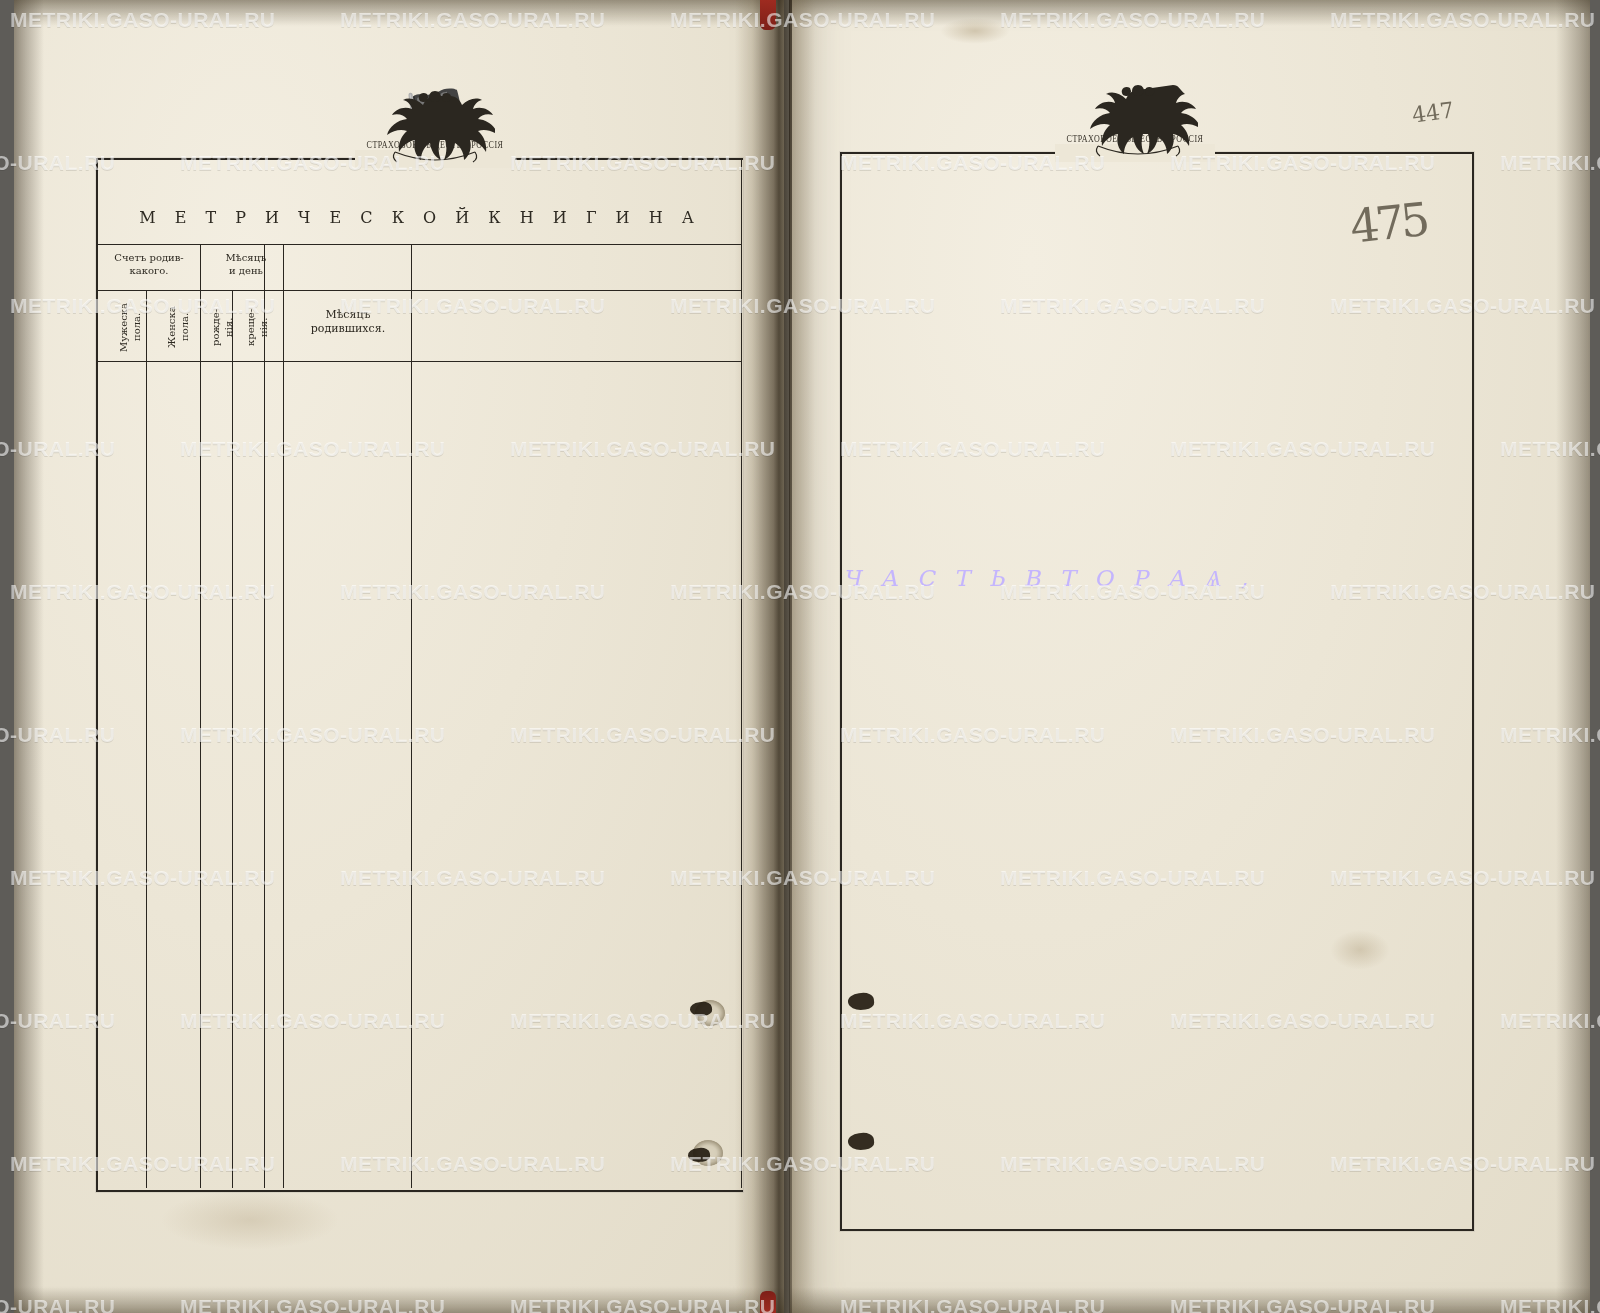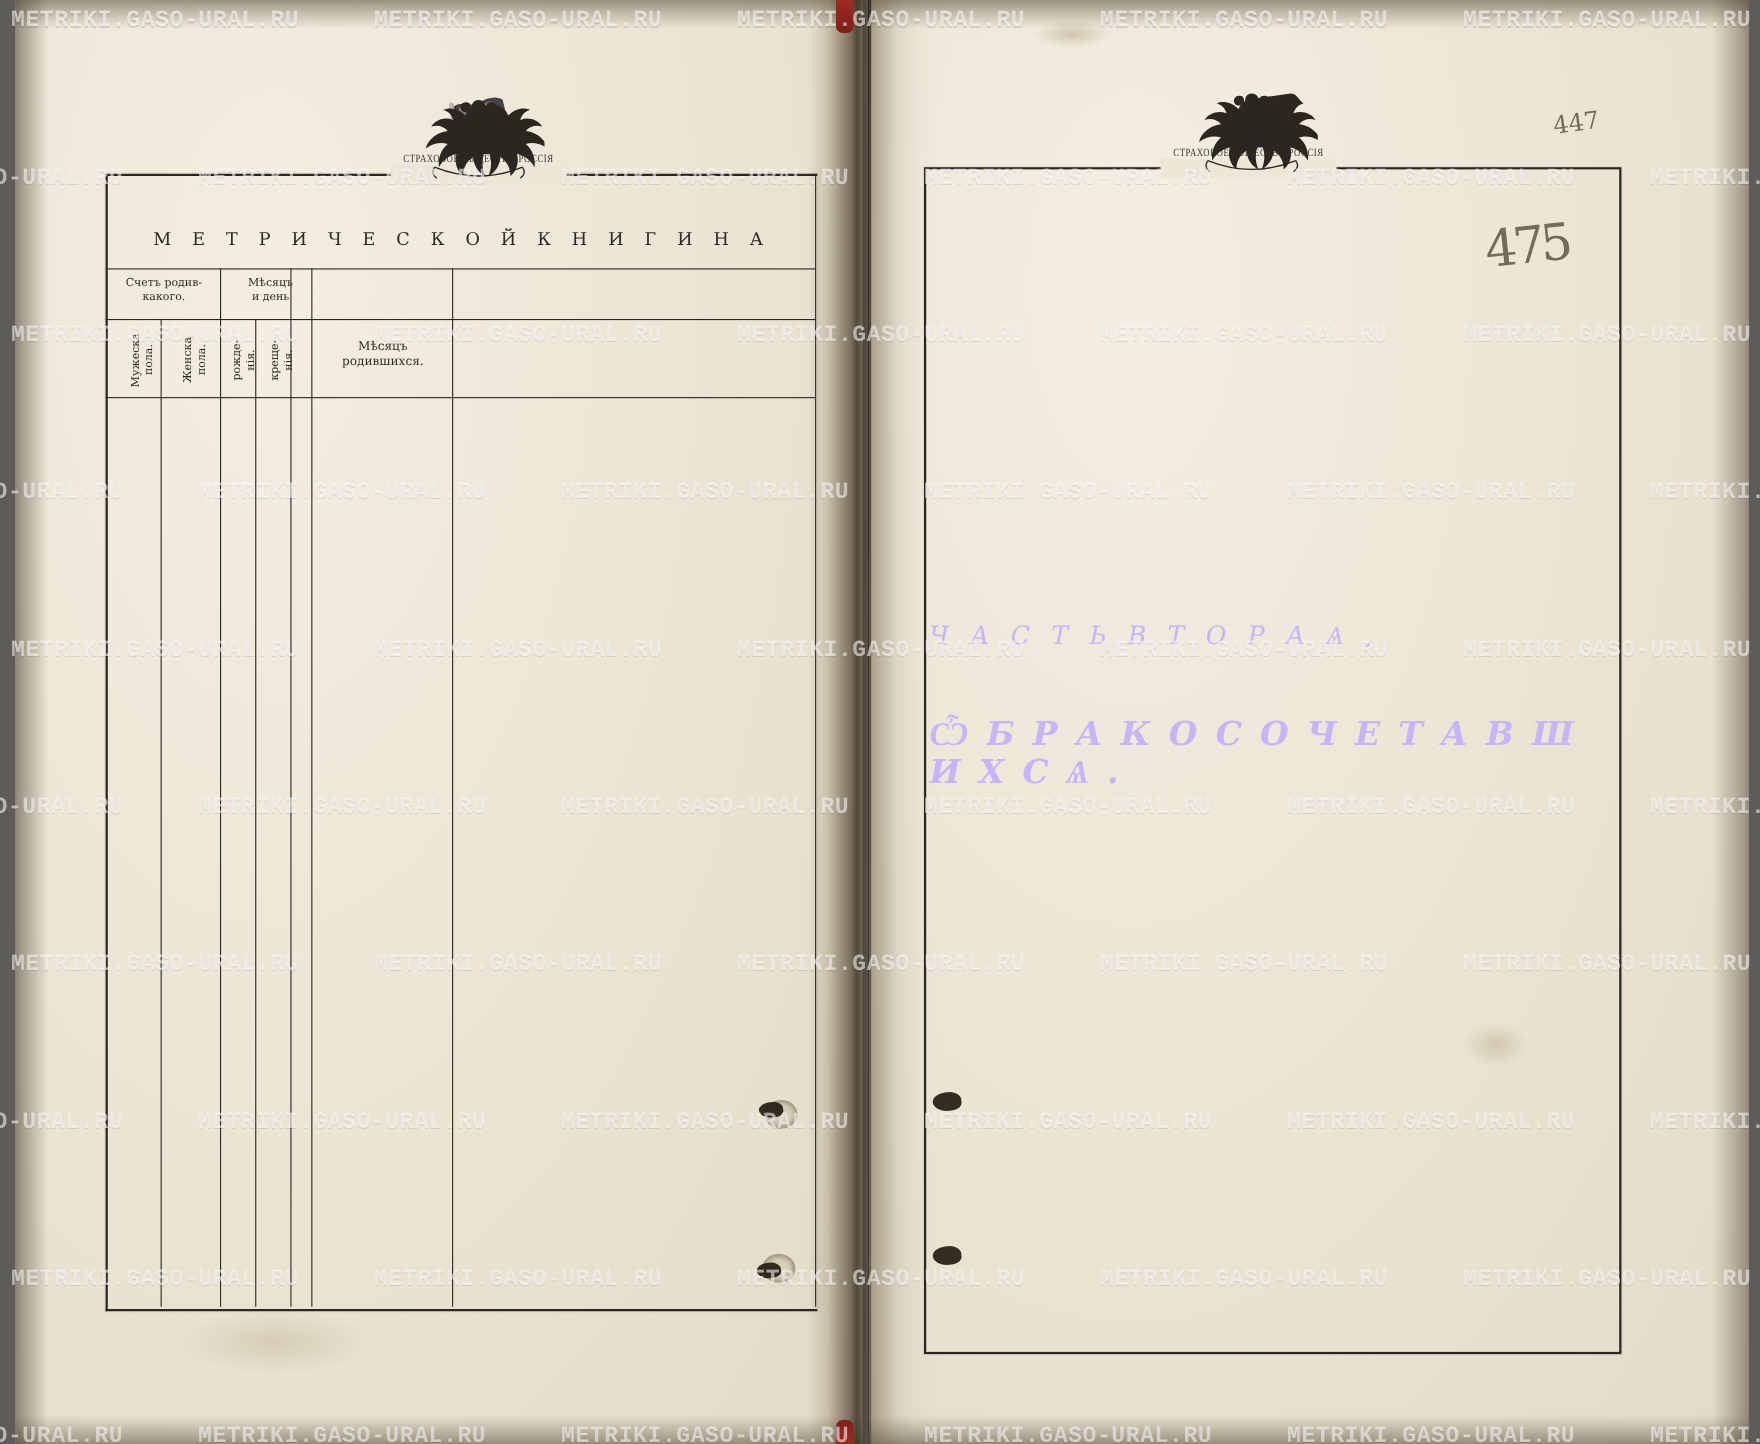--- a/index.html
+++ b/index.html
@@ -236,21 +236,21 @@
   
   .watermarks {
     position: absolute;
     inset: 0;
     pointer-events: none;
     overflow: hidden;
   }
   .wm {
     position: absolute;
     color: rgba(255,255,255,.55);
-    font-family: Liberation Mono, monospace;
+    font-family: Liberation Sans, sans-serif;
     font-size: 21px;
     font-weight: 700;
     letter-spacing: .5px;
     text-shadow: 0 1px 0 rgba(0,0,0,.10);
     white-space: nowrap;
   }
 </style>
 </head>
 <body>
 
@@ -355,21 +355,20 @@
       <path d="M60 1 c-4 0 -6 3 -6 6 c0 3 3 5 6 5 c3 0 6 -2 6 -5 c0 -3 -2 -6 -6 -6 z"></path>
     </g>
     <g fill="none" stroke="#2b2720" stroke-width="1.2">
       <path d="M20 62 q40 16 80 0"></path>
       <path d="M20 62 q-4 6 2 10"></path>
       <path d="M100 62 q4 6 -2 10"></path>
     </g>
   </svg>
 
   <div class="part-title part-title-1">Ч А С Т Ь   В Т О Р А Ѧ ,</div>
-  <div class="part-title part-title-2">Ѽ  Б Р А К О С О Ч Е Т А В Ш И Х С Ѧ .</div>
 
   <div class="folio folio-top">447</div>
   <div class="folio folio-main">475</div>
 
   <div class="watermarks">
       <div class="wm" style="left: 10px; top: 8px; color: rgba(255, 255, 255, 0.58);">METRIKI.GASO-URAL.RU</div>
       <div class="wm" style="left: 340px; top: 8px; color: rgba(255, 255, 255, 0.58);">METRIKI.GASO-URAL.RU</div>
       <div class="wm" style="left: 670px; top: 8px; color: rgba(255, 255, 255, 0.58);">METRIKI.GASO-URAL.RU</div>
       <div class="wm" style="left: 1000px; top: 8px; color: rgba(255, 255, 255, 0.58);">METRIKI.GASO-URAL.RU</div>
       <div class="wm" style="left: 1330px; top: 8px; color: rgba(255, 255, 255, 0.58);">METRIKI.GASO-URAL.RU</div>

